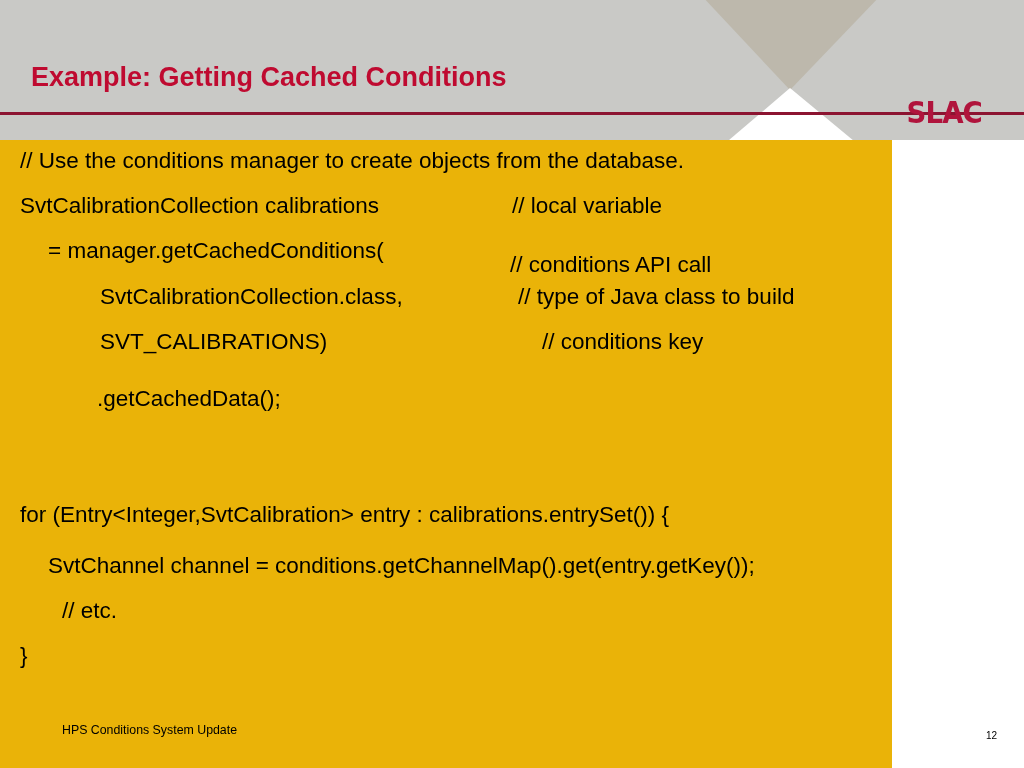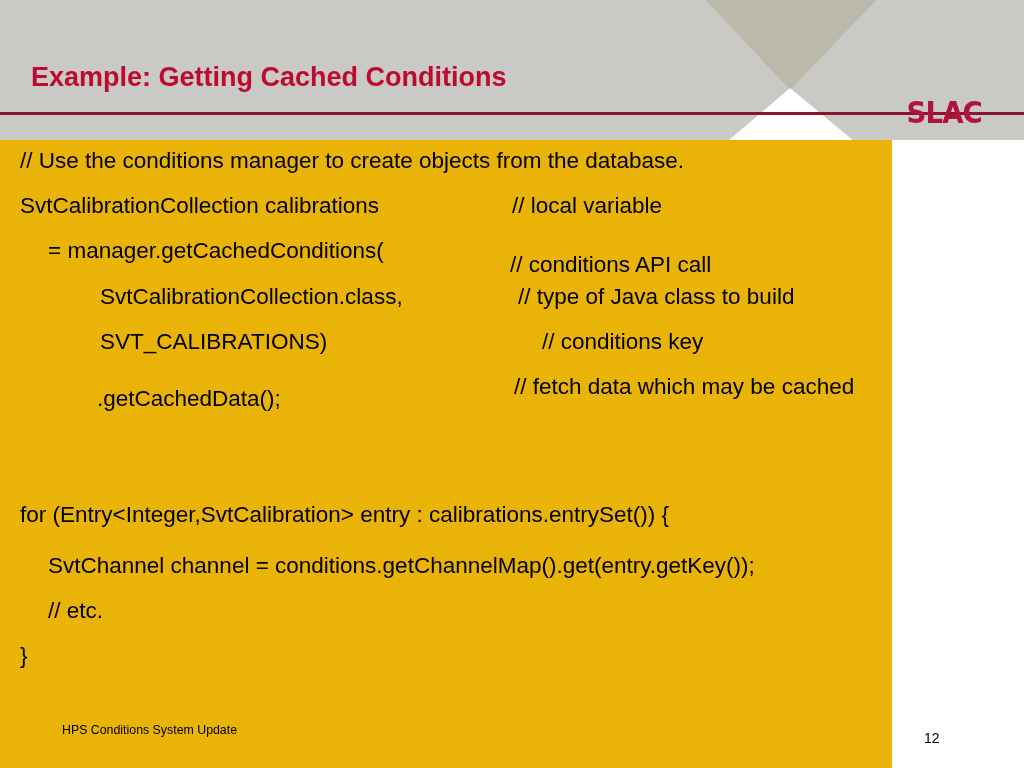--- a/index.html
+++ b/index.html
@@ -127,23 +127,23 @@
     top: 722px;
     font-size: 13px;
     color: #000000;
     white-space: nowrap;
     transform: scaleX(0.95);
     transform-origin: left center;
   }
 
   .footer-page {
     position: absolute;
-    left: 924px;
+    left: 986px;
     top: 730px;
-    font-size: 14px;
+    font-size: 10px;
     color: #000000;
     white-space: nowrap;
   }
 </style>
 </head>
 <body>
 
 <div class="slide">
 
   <div class="header">
@@ -158,23 +158,22 @@
       <div class="code-line" style="left: 20px; top: 10px;">// Use the conditions manager to create objects from the database.</div>
       <div class="code-line" style="left: 20px; top: 55px; text-align: right;">SvtCalibrationCollection calibrations</div>
       <div class="code-comment" style="left: 512px; top: 55px;">// local variable</div>
       <div class="code-line" style="left: 48px; top: 100px;">= manager.getCachedConditions(</div>
       <div class="code-comment" style="left: 510px; top: 100px; margin-top: 14px;">// conditions API call</div>
       <div class="code-line" style="left: 100px; top: 146px;">SvtCalibrationCollection.class,</div>
       <div class="code-comment" style="left: 518px; top: 146px;">// type of Java class to build</div>
       <div class="code-line" style="left: 100px; top: 191px;">SVT_CALIBRATIONS)</div>
       <div class="code-comment" style="left: 518px; top: 191px; margin-left: 24px;">// conditions key</div>
       <div class="code-line" style="left: 97px; top: 236px; margin-top: 12px;">.getCachedData();</div>
-      <div class="code-comment" style="left: 514px; top: 236px;">// fetch data which may be cached</div>
       <div class="code-line" style="left: 20px; top: 364px;">for (Entry&lt;Integer,SvtCalibration&gt; entry : calibrations.entrySet()) {</div>
       <div class="code-line" style="left: 48px; top: 415px;">SvtChannel channel = conditions.getChannelMap().get(entry.getKey());</div>
-      <div class="code-line" style="left: 48px; top: 460px;">// etc.</div>
+      <div class="code-line" style="left: 62px; top: 460px;">// etc.</div>
       <div class="code-line" style="left: 20px; top: 505px;">}</div>
     </div>
 
   <div class="footer-note">HPS Conditions System Update</div>
   <div class="footer-page">12</div>
 
 </div>
 
 </body></html>

